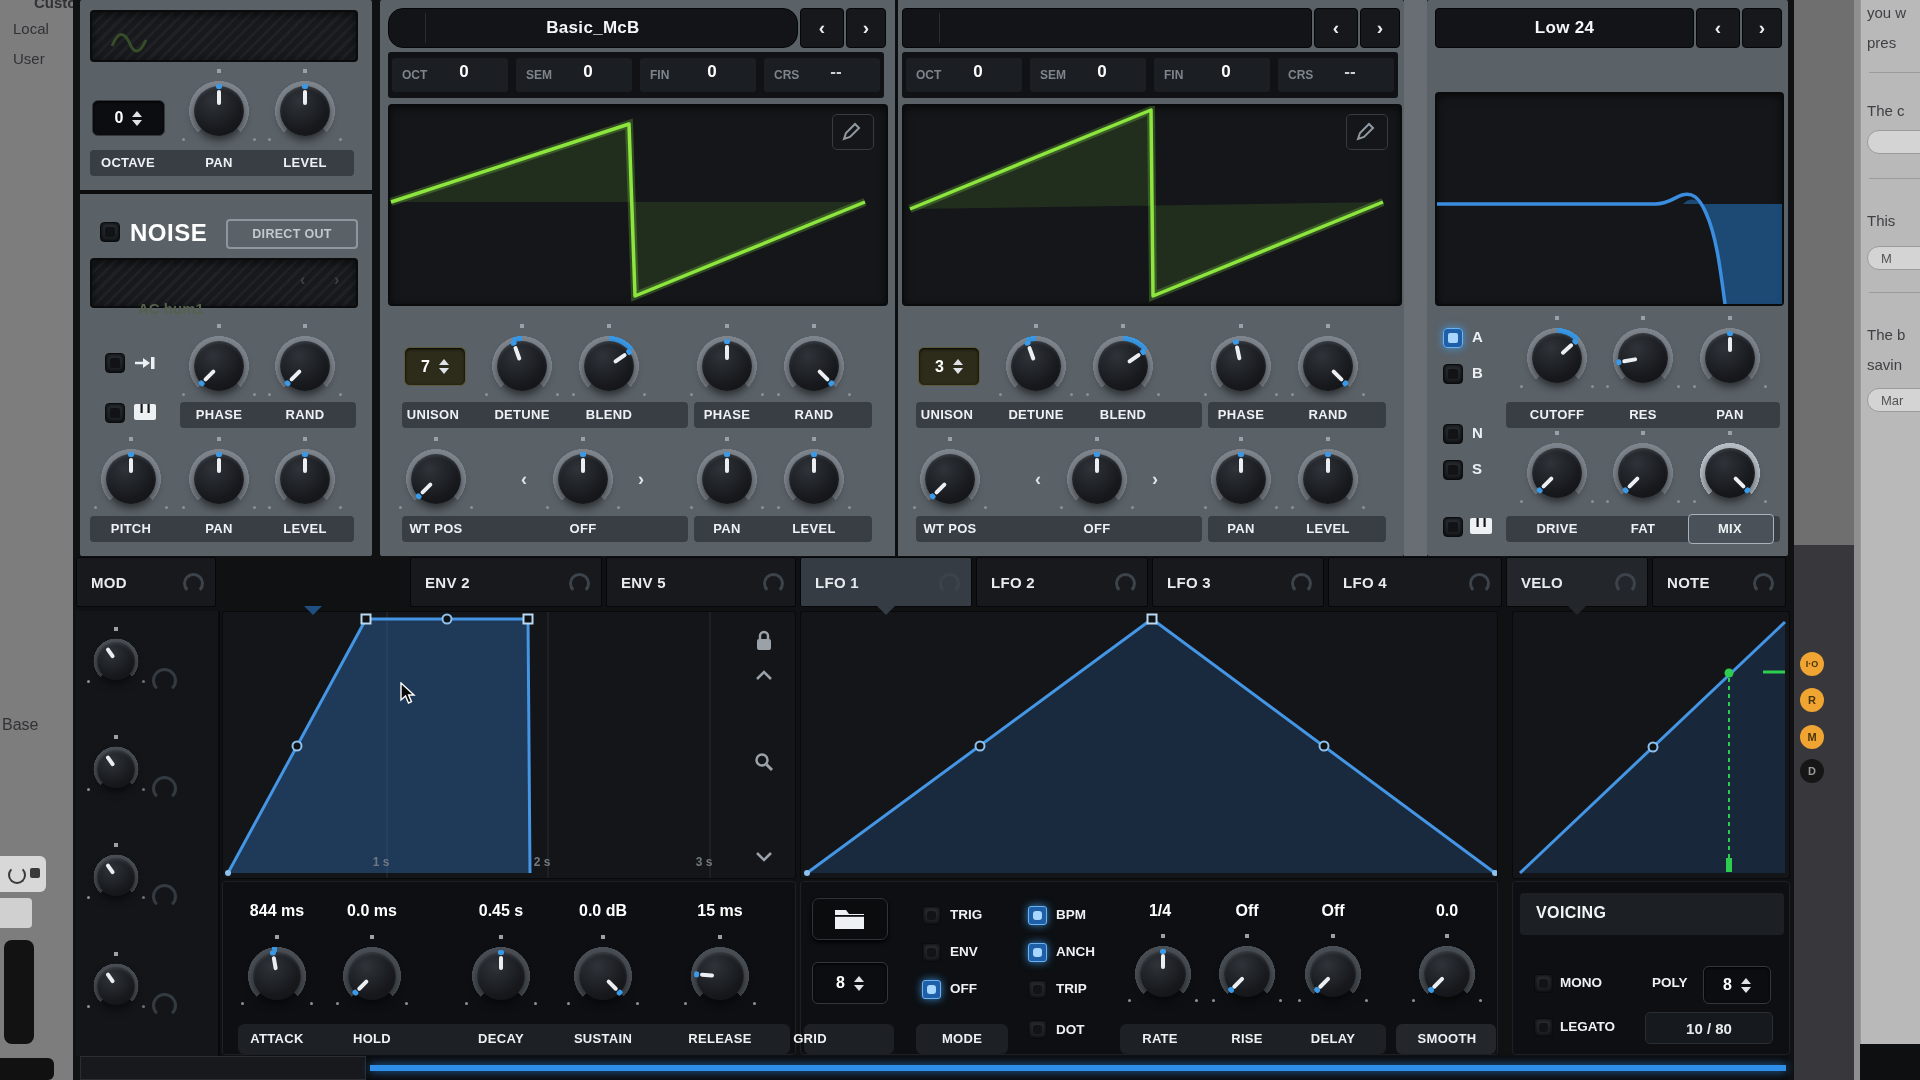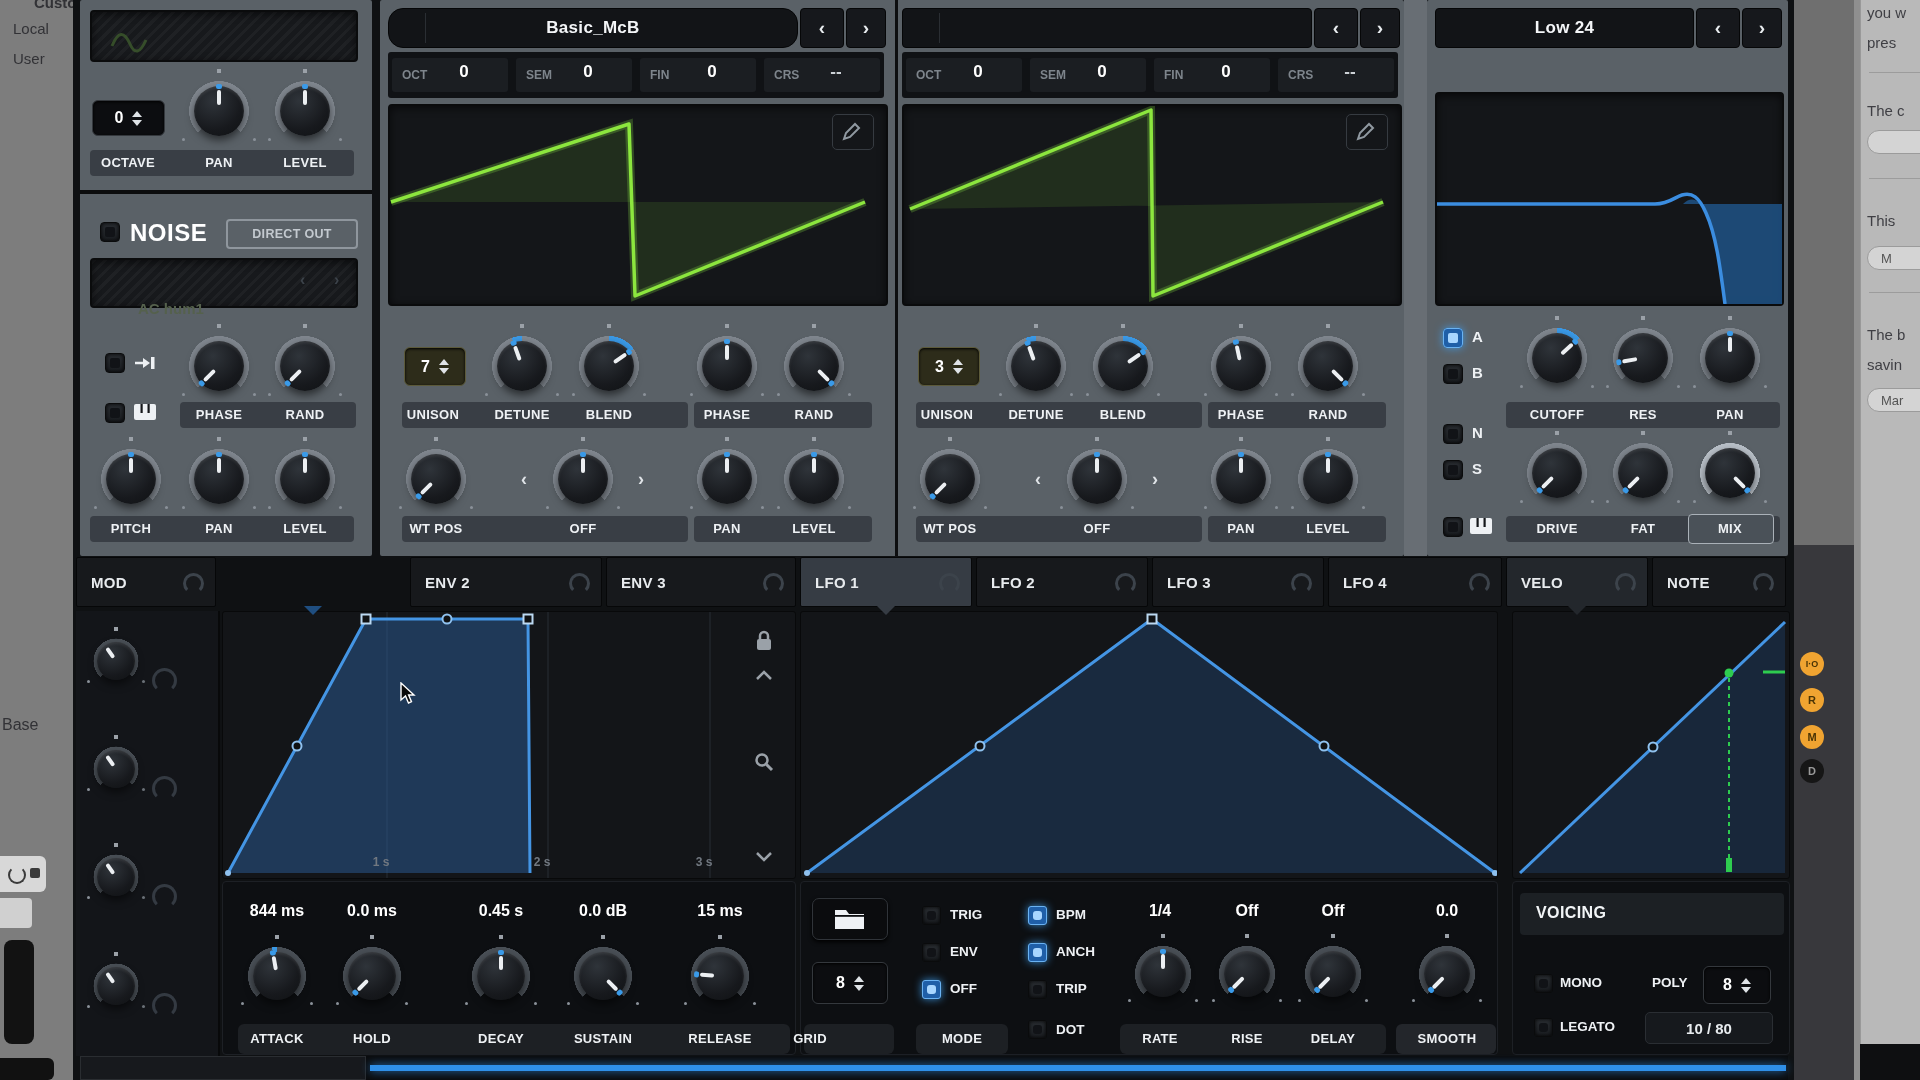--- a/index.html
+++ b/index.html
@@ -478,21 +478,21 @@
 
   <div class="tab" style="left:76px;width:140px;">
       <span>MOD</span>
       <i class="arcic"></i>
     </div>
   <div class="tab" style="left:410px;width:192px;">
       <span>ENV 2</span>
       <i class="arcic"></i>
     </div>
   <div class="tab" style="left:606px;width:190px;">
-      <span>ENV 3</span>
+      <span>ENV 5</span>
       <i class="arcic"></i>
     </div>
   <div class="tab" style="left:800px;width:172px;background:#363c44;">
       <span>LFO 1</span>
       <i class="arcic"></i>
     </div>
   <div class="tab" style="left:976px;width:172px;">
       <span>LFO 2</span>
       <i class="arcic"></i>
     </div>

